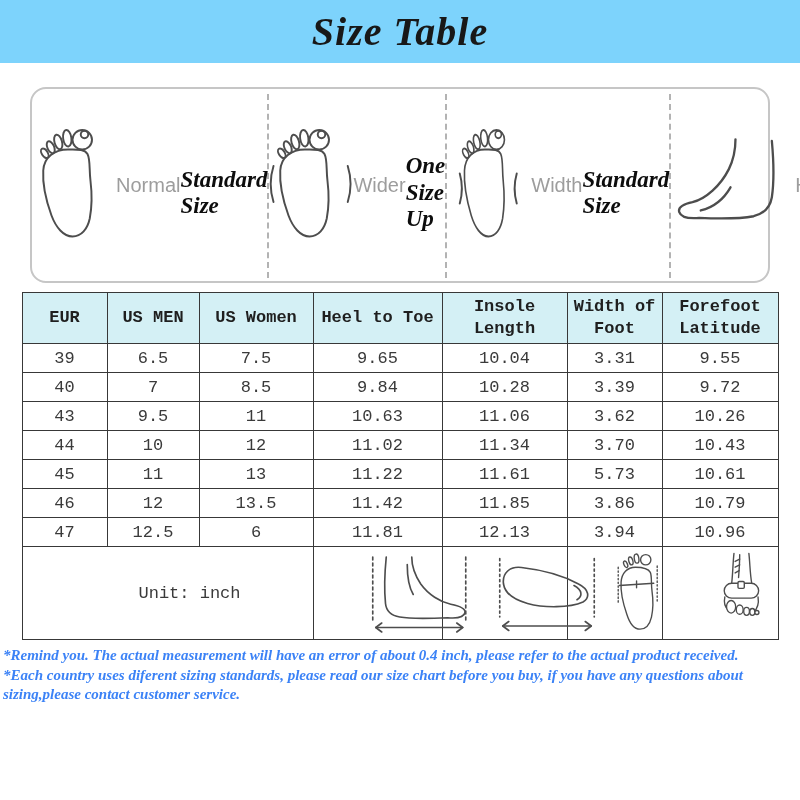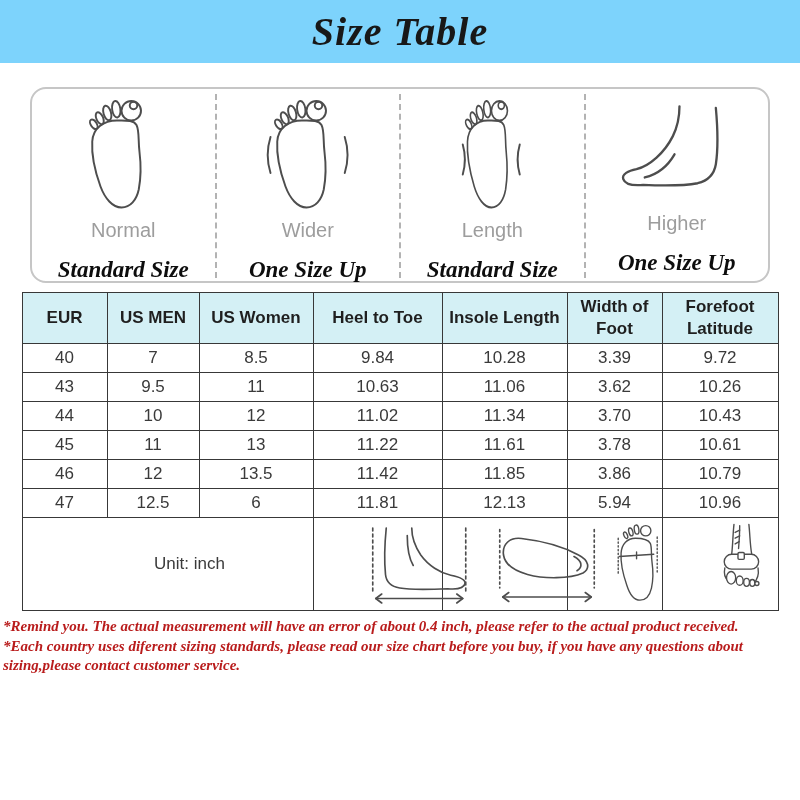--- a/index.html
+++ b/index.html
@@ -17,49 +17,49 @@
     font-style:italic;font-weight:bold;
     font-size:40px;color:#181818;letter-spacing:1px;
   }
   
   .fit-box{
     width:740px;height:196px;margin:24px auto 9px auto;
     border:2px solid #c6c6c6;border-radius:16px;box-sizing:border-box;
     display:flex;padding:5px 0 3px 0;
   }
   .fit-col{
-    flex:1;display:flex;flex-direction:column;align-items:center;
+    flex:1;display:flex;flex-direction:row;align-items:center;
     padding-bottom:2px;
   }
   .fit-col.divided{border-right:2px dashed #b3b3b3;}
   .fit-icon{height:124px;display:flex;align-items:center;justify-content:center;margin-bottom:3px;}
   .fit-label{font-size:20px;color:#9d9d9d;line-height:1.1;}
   .fit-advice{
     font-family:"Liberation Serif", serif;font-style:italic;font-weight:bold;
     font-size:23px;color:#0d0d0d;line-height:1.15;margin-top:16px;
   }
   
   table.size-table{
-    width:756px;margin:0 auto;border-collapse:collapse;table-layout:fixed;
+    width:756px;margin:0 auto;border-collapse:collapse;table-layout:fixed;font-family:Liberation Mono, monospace;
   }
   .size-table th,.size-table td{
     border:1.5px solid #383838;text-align:center;vertical-align:middle;padding:0;
   }
   .size-table th{
     background:#d4f0f5;font-size:17px;font-weight:bold;color:#1f1f1f;
     height:50px;line-height:1.3;
   }
   .size-table td{font-size:17px;color:#3a3a3a;height:28px;font-weight:400;}
   .unit-row td{height:92px;padding-left:44px;}
   .unit-cell{font-weight:bold;font-size:17px;color:#101010;}
   
   .footnotes{
     margin:6px 4px 0 3px;
     font-family:"Liberation Serif", serif;font-style:italic;font-weight:bold;
-    font-size:15px;line-height:1.3;color:#b91c1c;
+    font-size:15px;line-height:1.3;color:#3b82f6;
   }
   .footnotes p{margin:0;}
   svg{display:block;}
 </style>
 </head>
 <body>
 
 <div class="banner">
   <div class="title">Size Table</div>
 </div>
@@ -109,21 +109,21 @@
           <ellipse cx="35" cy="24" rx="5" ry="10" transform="rotate(-16 35 24)" fill="#fff"></ellipse>
           <ellipse cx="25" cy="31" rx="4.5" ry="8.5" transform="rotate(-24 25 31)" fill="#fff"></ellipse>
           <ellipse cx="17" cy="39" rx="4" ry="7" transform="rotate(-32 17 39)" fill="#fff"></ellipse>
           <circle cx="67" cy="21" r="13" fill="#fff"></circle>
           <circle cx="70" cy="14" r="5"></circle>
         </g>
         <path d="M17 66 C21 80 21 92 17 106"></path>
         <path d="M93 66 C89 80 89 92 93 106"></path>
       </svg>
     </div>
-    <div class="fit-label">Length</div>
+    <div class="fit-label">Width</div>
     <div class="fit-advice">Standard Size</div>
   </div>
 
   <div class="fit-col">
     <div class="fit-icon">
       <svg width="124" height="100" viewBox="0 0 150 120" fill="none" stroke="#4d4d4d" stroke-width="2.8" stroke-linecap="round" stroke-linejoin="round">
         <path d="M78 6 C78 18 76 30 70 42 C60 62 42 78 26 82 C16 84 8 88 10 94 C12 100 22 102 34 101 C56 102 84 102 100 99 C112 96 120 88 122 76 C125 56 124 30 122 8"></path>
         <path d="M36 92 C52 88 64 78 72 64"></path>
       </svg>
     </div>
@@ -148,20 +148,29 @@
       <th>US MEN</th>
       <th>US Women</th>
       <th>Heel to Toe</th>
       <th>Insole Length</th>
       <th>Width of Foot</th>
       <th>Forefoot Latitude</th>
     </tr>
   </thead>
   <tbody>
     <tr>
+      <td>39</td>
+        <td>6.5</td>
+        <td>7.5</td>
+        <td>9.65</td>
+        <td>10.04</td>
+        <td>3.31</td>
+        <td>9.55</td>
+    </tr>
+    <tr>
       <td>40</td>
         <td>7</td>
         <td>8.5</td>
         <td>9.84</td>
         <td>10.28</td>
         <td>3.39</td>
         <td>9.72</td>
     </tr>
     <tr>
       <td>43</td>
@@ -180,39 +189,39 @@
         <td>11.34</td>
         <td>3.70</td>
         <td>10.43</td>
     </tr>
     <tr>
       <td>45</td>
         <td>11</td>
         <td>13</td>
         <td>11.22</td>
         <td>11.61</td>
-        <td>3.78</td>
+        <td>5.73</td>
         <td>10.61</td>
     </tr>
     <tr>
       <td>46</td>
         <td>12</td>
         <td>13.5</td>
         <td>11.42</td>
         <td>11.85</td>
         <td>3.86</td>
         <td>10.79</td>
     </tr>
     <tr>
       <td>47</td>
         <td>12.5</td>
         <td>6</td>
         <td>11.81</td>
         <td>12.13</td>
-        <td>5.94</td>
+        <td>3.94</td>
         <td>10.96</td>
     </tr>
     <tr class="unit-row">
       <td colspan="3" class="unit-cell">Unit: inch</td>
       <td>
         <svg width="124" height="84" viewBox="0 0 150 112" fill="none" stroke="#4d4d4d" stroke-width="2.2" stroke-linecap="round" stroke-linejoin="round" style="margin:0 auto">
           <line x1="12" y1="8" x2="12" y2="92" stroke-dasharray="4 4"></line>
           <line x1="136" y1="8" x2="136" y2="92" stroke-dasharray="4 4"></line>
           <path d="M64 8 C64 20 68 32 76 44 C86 58 102 68 116 71 C126 73 136 76 135 82 C134 88 124 90 112 89 C90 90 64 91 48 88 C36 86 30 80 29 70 C27 50 28 28 30 8"></path>
           <path d="M58 18 C58 34 60 48 66 58"></path>

